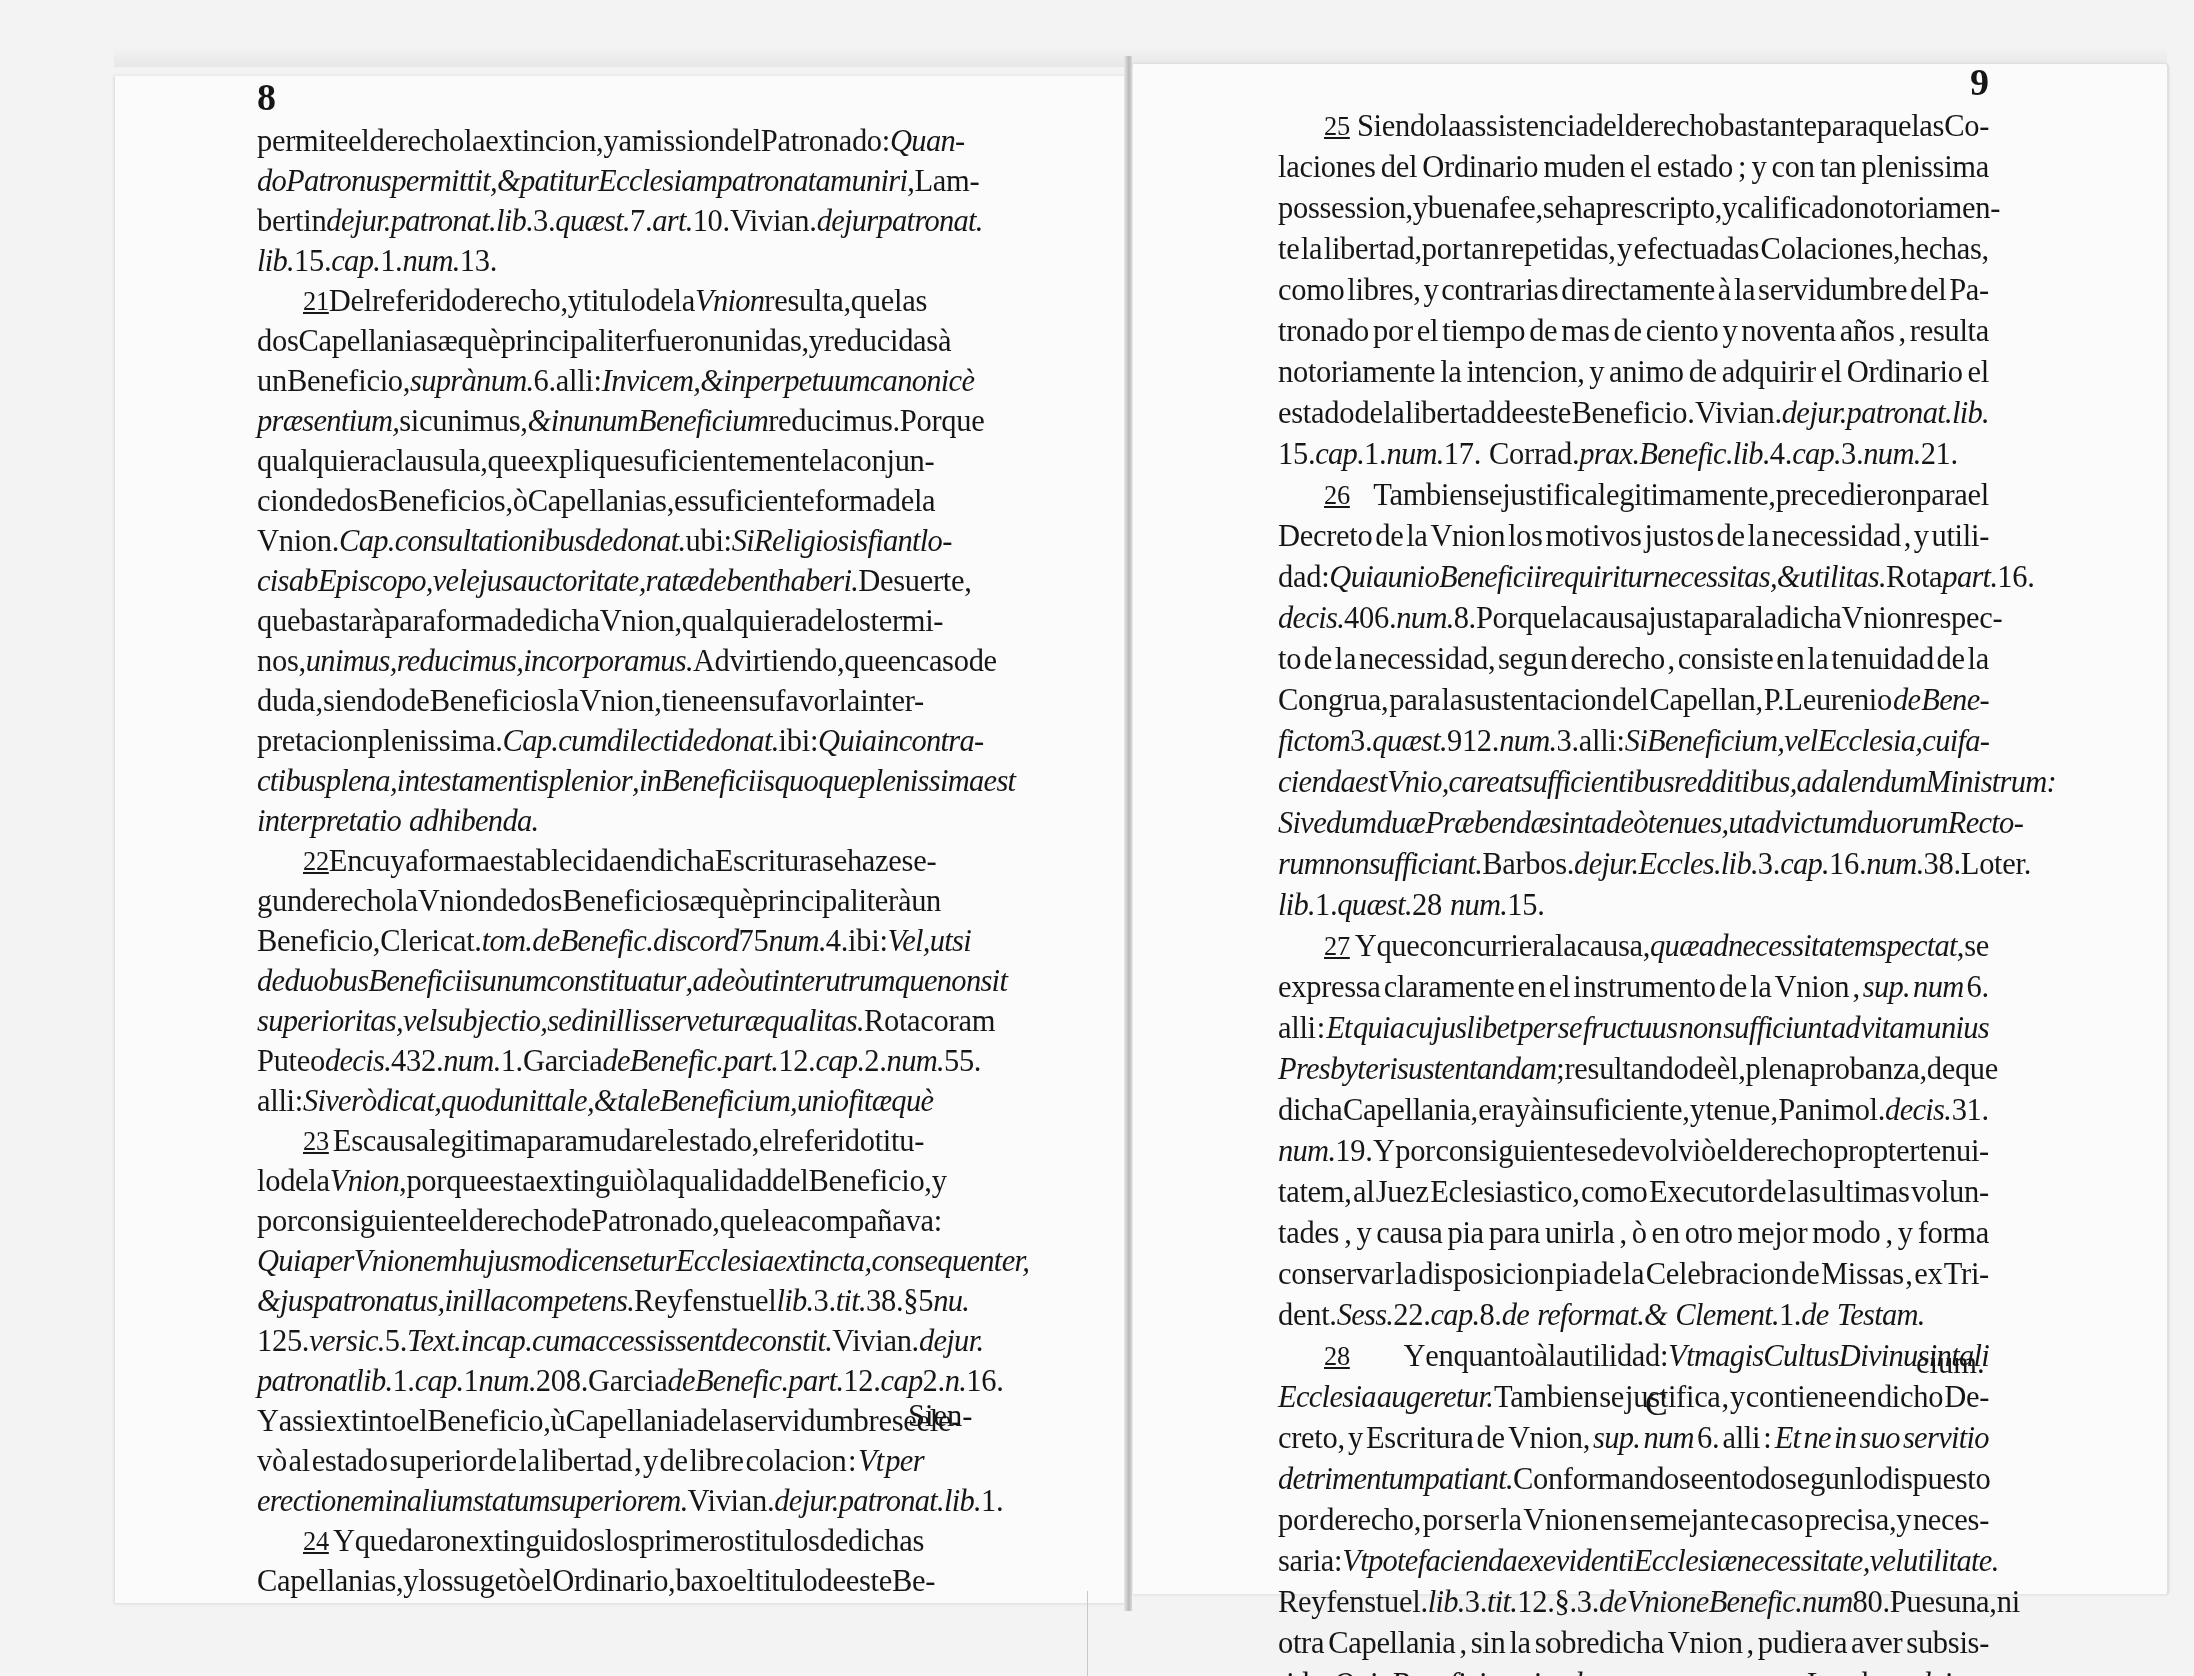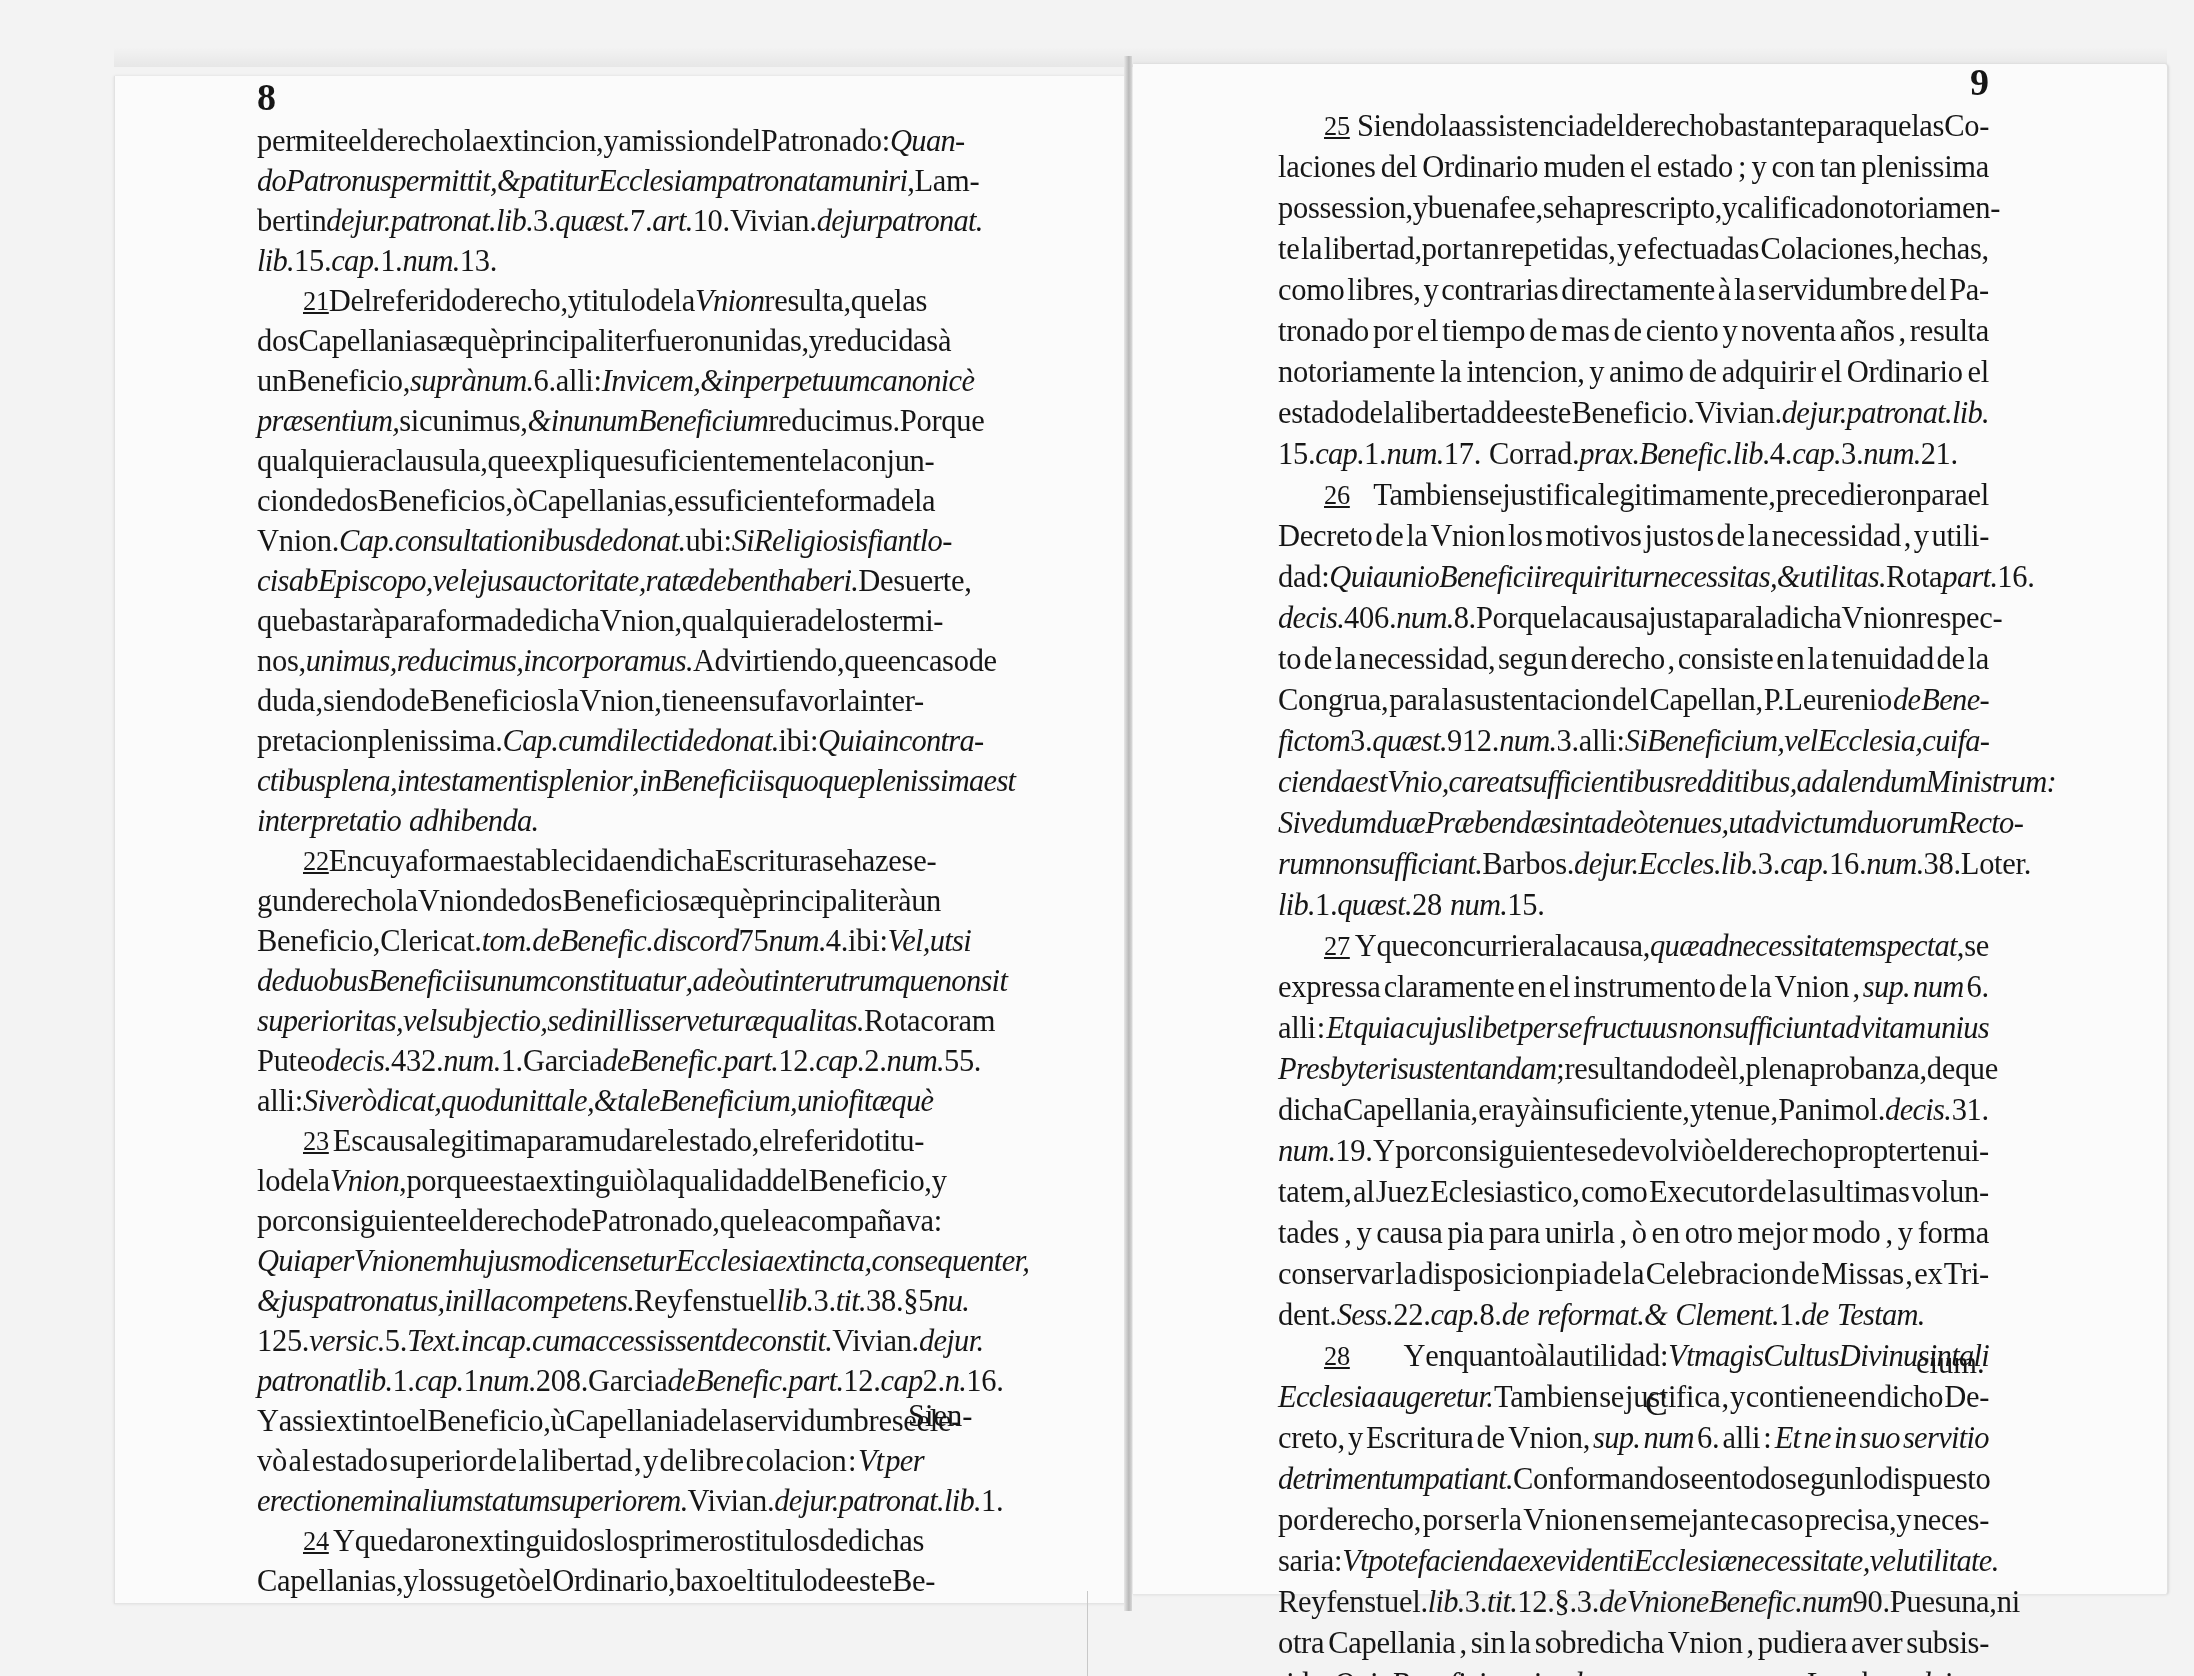--- a/index.html
+++ b/index.html
@@ -1092,21 +1092,21 @@
         <span><span class="it">,</span></span>
         <span><span class="it">vel</span></span>
         <span><span class="it">utilitate.</span></span>
       </span>
     </div>
     <div class="line">
       <span class="txt">
         <span><span>Reyfenstuel.</span><span class="it">lib.</span><span>3.</span><span class="it">tit.</span><span>12.§.3.</span><span class="it">de</span></span>
         <span><span class="it">Vnione</span></span>
         <span><span class="it">Benefic.num</span></span>
-        <span><span>90.</span></span>
+        <span><span>80.</span></span>
         <span><span>Pues</span></span>
         <span><span>una,ni</span></span>
       </span>
     </div>
     <div class="line">
       <span class="txt">
         <span><span>otra</span></span>
         <span><span>Capellania</span></span>
         <span><span>,</span></span>
         <span><span>sin</span></span>

